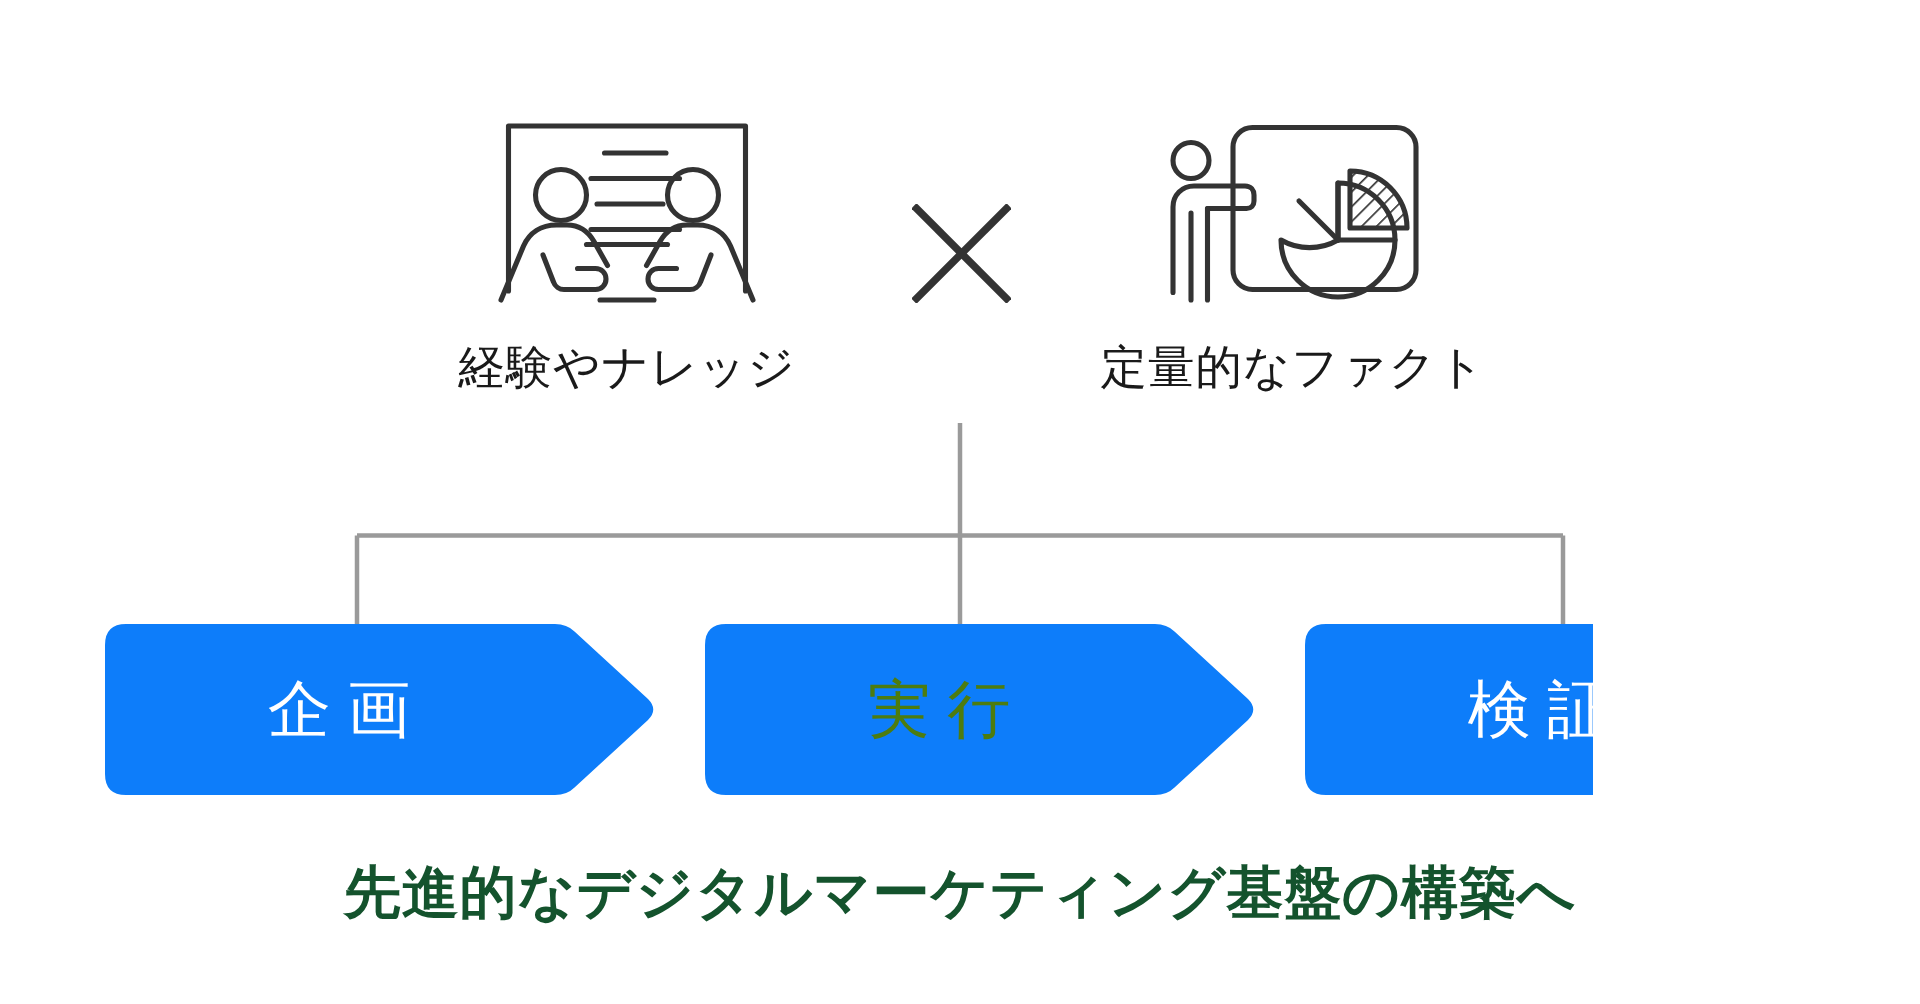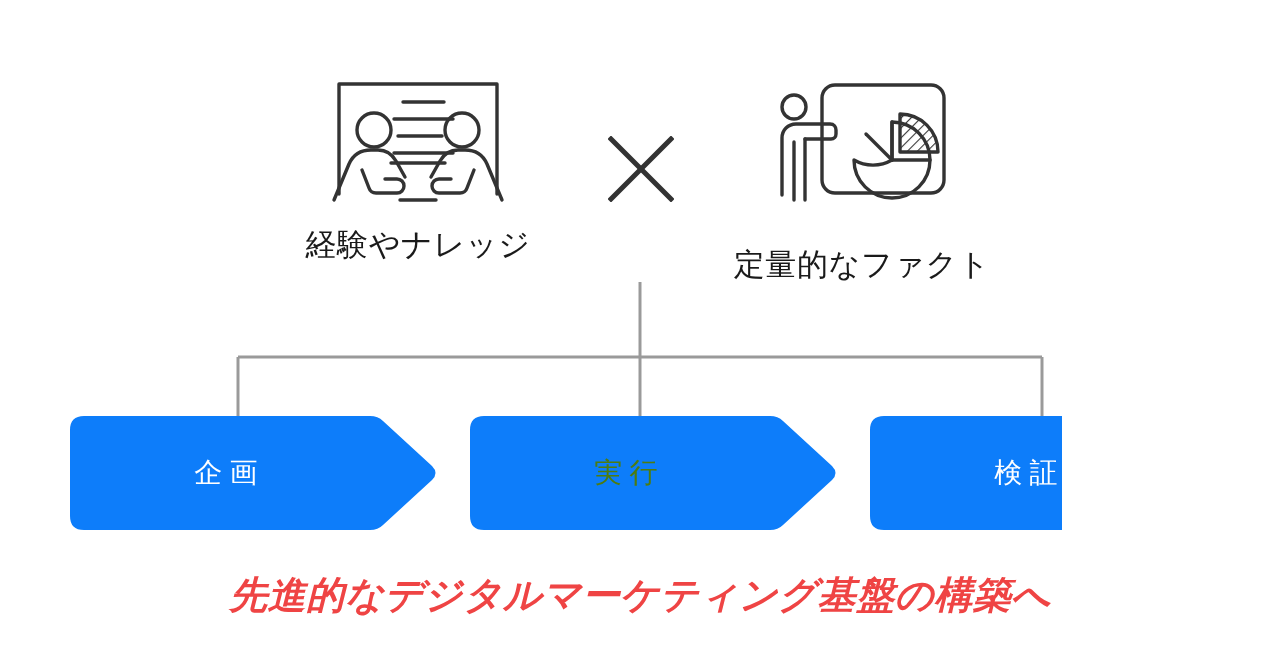--- a/index.html
+++ b/index.html
@@ -24,21 +24,21 @@
     position: absolute;
     top: 78px;
     width: 340px;
     height: 190px;
     display: flex;
     flex-direction: column;
     align-items: center;
     justify-content: flex-start;
   }
   .source.left  { left: 248px; }
-  .source.right { left: 692px; gap: 20px; }
+  .source.right { left: 692px; }
 
   .source-icon {
     width: 180px;
     height: 122px;
     display: flex;
     align-items: center;
     justify-content: center;
   }
   .source-icon svg { display: block; overflow: visible; }
 
@@ -99,21 +99,21 @@
   .step-label {
     position: absolute;
     left: 0;
     top: 0;
     width: 312px;   
     height: 114px;
     display: flex;
     align-items: center;
     justify-content: center;
     color: #ffffff;
-    font-size: 28px;
+    font-size: 42px;
     font-weight: 500;
     letter-spacing: 0.26em;
     text-indent: 0.26em;
     white-space: nowrap;
     pointer-events: none;
   }
 
   
   .headline {
     position: absolute;
@@ -243,15 +243,15 @@
         <svg width="370" height="114" viewBox="0 0 370 114">
           <path d="M14 0 H300 Q308 0 313 5 L362 50 Q369 57 362 64 L313 109
                    Q308 114 300 114 H14 Q0 114 0 100 V14 Q0 0 14 0 Z" fill="#0d7dfa"></path>
         </svg>
       </div>
       <div class="step-label" style="color: rgb(255, 255, 255);">検証</div>
     </div>
 
   </div>
 
-  <div class="headline" style="color: #ef4444; font-style: italic;">先進的なデジタルマーケティング基盤の構築へ</div>
+  <div class="headline" style="color: #14532d;">先進的なデジタルマーケティング基盤の構築へ</div>
 
 </div>
 
 </body></html>

